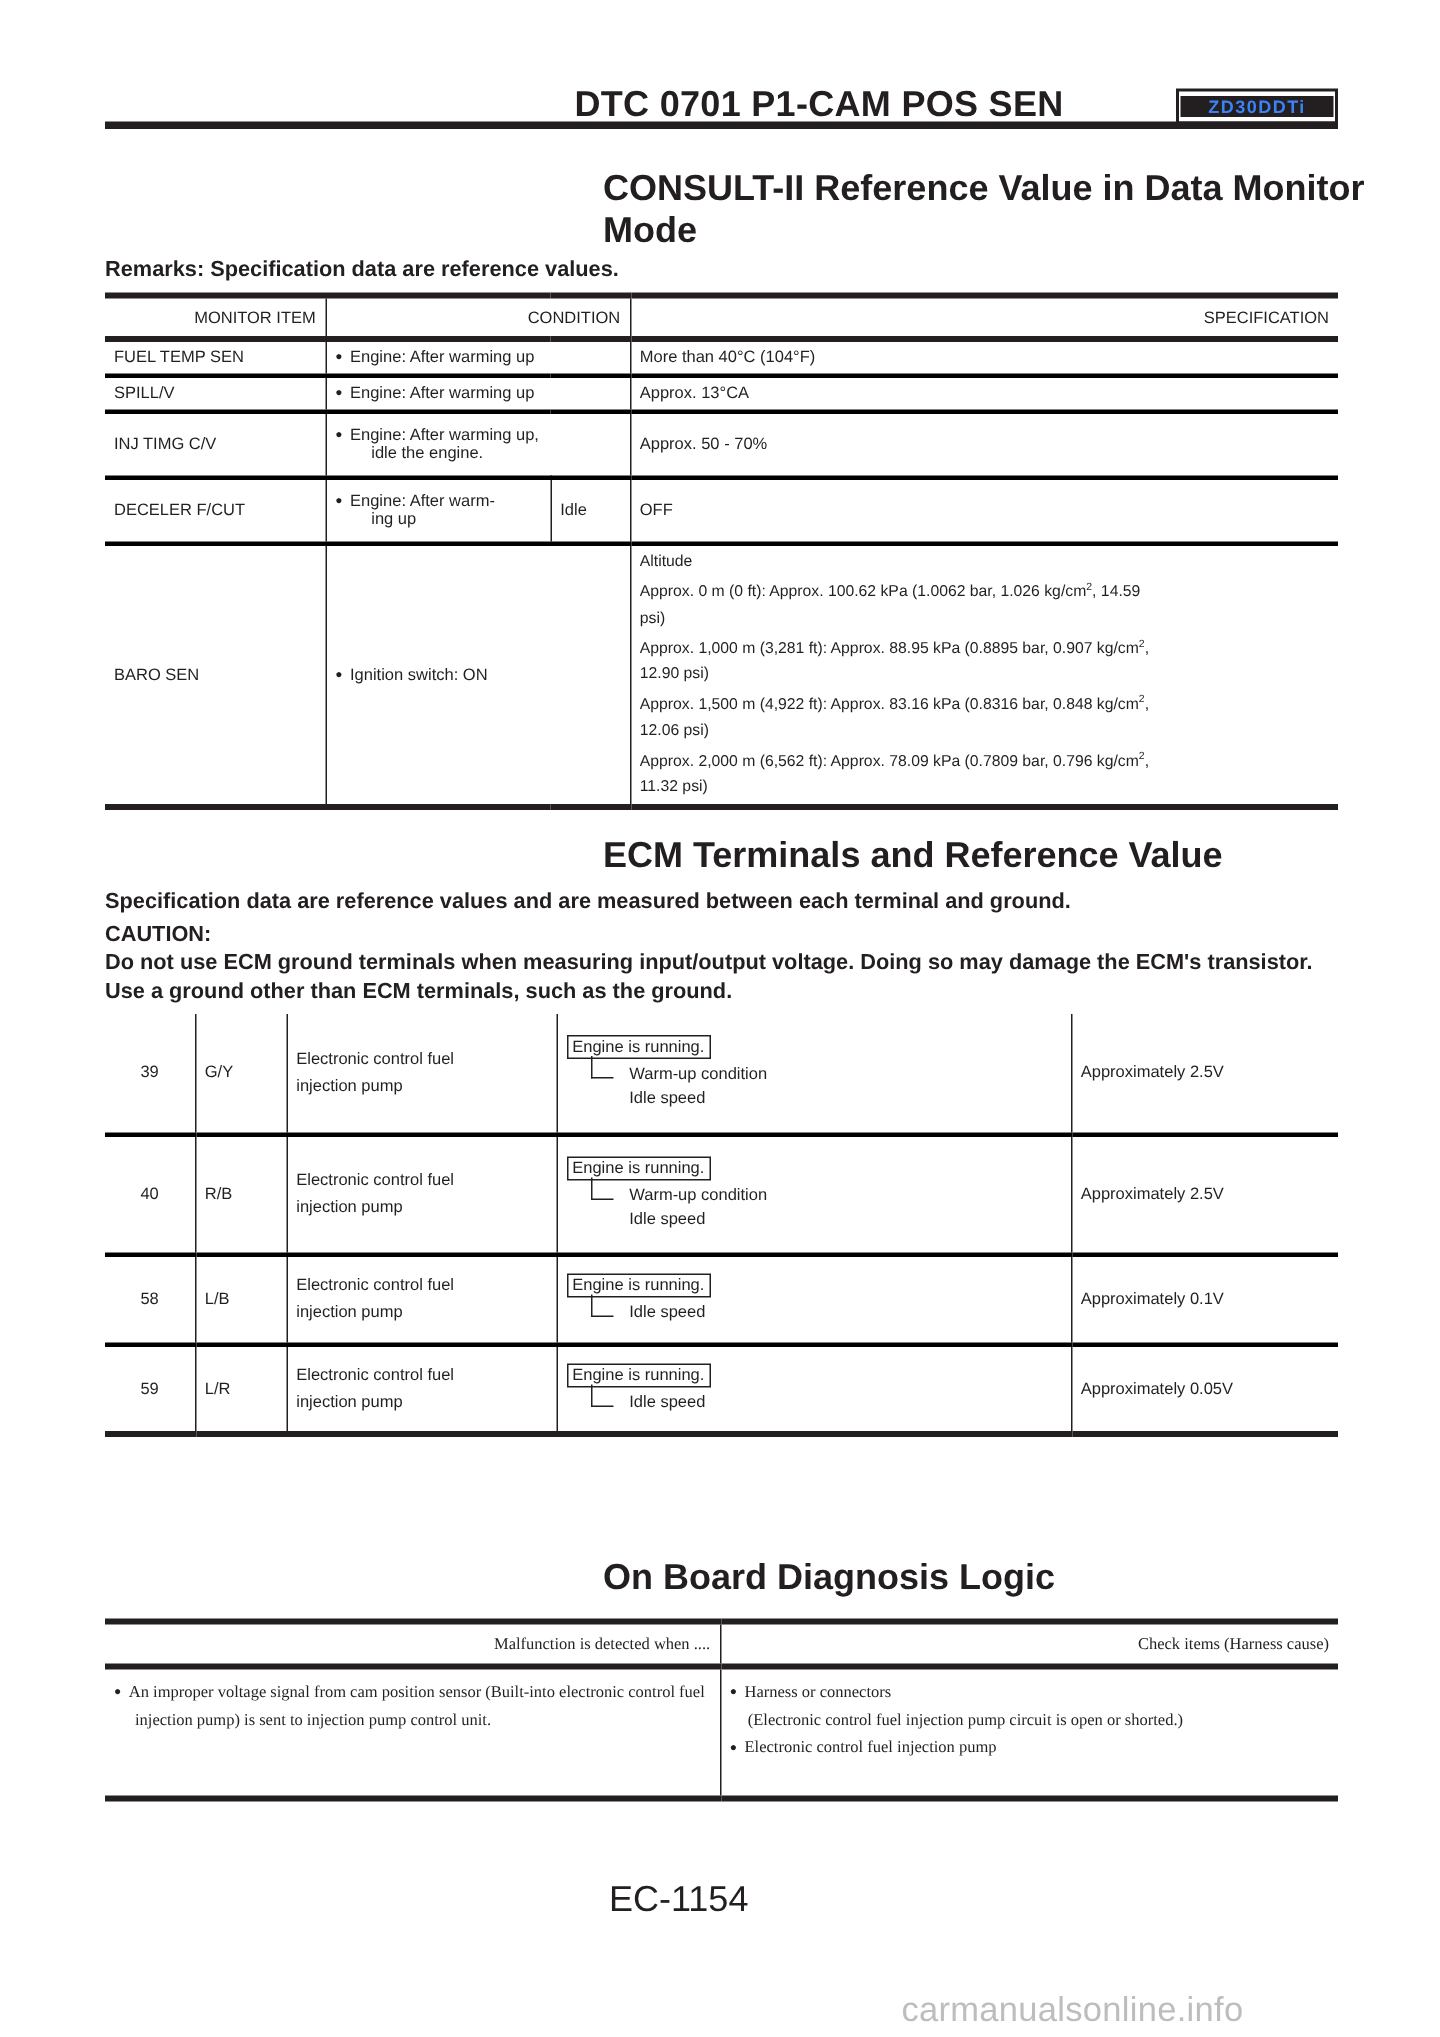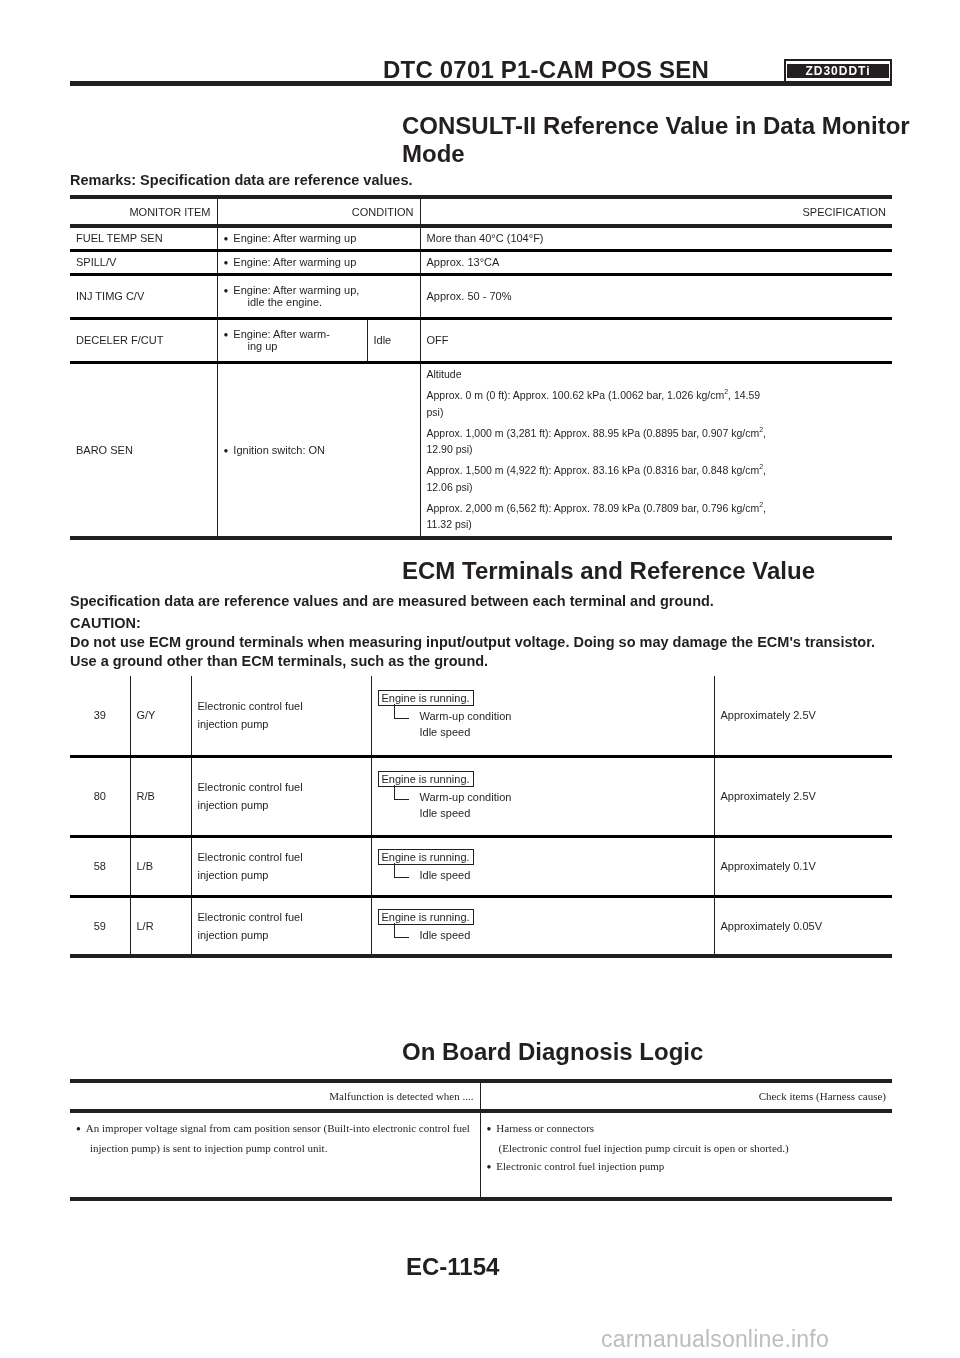--- a/index.html
+++ b/index.html
@@ -11,21 +11,21 @@
     .abs { position:absolute; }
     .header-title {
       left:383px; top:56px; font-size:24px; font-weight:bold; letter-spacing:0.2px;
       white-space:nowrap;
     }
     .header-badge {
       left:784px; top:59px; width:104px; height:20px; border:2px solid #231f20;
       font-size:12px; font-weight:bold; line-height:20px; text-align:center;
       letter-spacing:1px; box-sizing:content-box;
     }
-    .header-badge span { background:#231f20; color:#ffffff; padding:0 18px; }
+    .header-badge span { background:#231f20; color:#3b82f6; padding:0 18px; }
     .header-rule { left:70px; top:81px; width:822px; height:5px; background:#231f20; }
 
     .section-title {
       left:402px; font-size:24px; font-weight:bold; line-height:28px;
     }
     .remarks { left:70px; top:172px; font-size:14.5px; font-weight:bold; }
     .para { left:70px; width:822px; font-size:14.5px; line-height:19px; }
     .para.bold { font-weight:bold; }
 
     table.doc {
@@ -48,21 +48,21 @@
 
     .cond-box {
       display:inline-block; border:1.5px solid #231f20; padding:0 3px; line-height:14px;
       font-size:11px;
     }
     .cond-sub { position:relative; padding-left:42px; margin-top:2px; line-height:16px; }
     .cond-sub .elbow {
       position:absolute; left:16px; top:-4px; width:14px; height:14px;
       border-left:1.5px solid #231f20; border-bottom:1.5px solid #231f20;
     }
-    .footer-page { left:406px; top:1253px; font-size:24px; font-weight:bold; }
+    .footer-page { left:406px; top:1253px; font-size:24px; font-weight:normal; }
     .watermark {
       left:601px; top:1326px; font-size:23px; color:#bdbdbd; letter-spacing:0.2px;
     }
     sup { font-size:7px; }
   </style>
 </head>
 <body>
 
 <div class="abs header-title">DTC 0701 P1-CAM POS SEN</div>
 <div class="abs header-badge"><span>ZD30DDTi</span></div>
@@ -155,21 +155,21 @@
       <span class="cond-box">Engine is running.</span>
       <div class="cond-sub">
             <span class="elbow"></span>
             <div>Warm-up condition</div>
             <div>Idle speed</div>
           </div>
     </td>
     <td>Approximately 2.5V</td>
   </tr>
   <tr class="row" style="height:80px;">
-    <td class="center">80</td>
+    <td class="center">40</td>
     <td>R/B</td>
     <td style="line-height:18px;">
           <div>Electronic control fuel</div>
           <div>injection pump</div>
         </td>
     <td>
       <span class="cond-box">Engine is running.</span>
       <div class="cond-sub">
             <span class="elbow"></span>
             <div>Warm-up condition</div>

